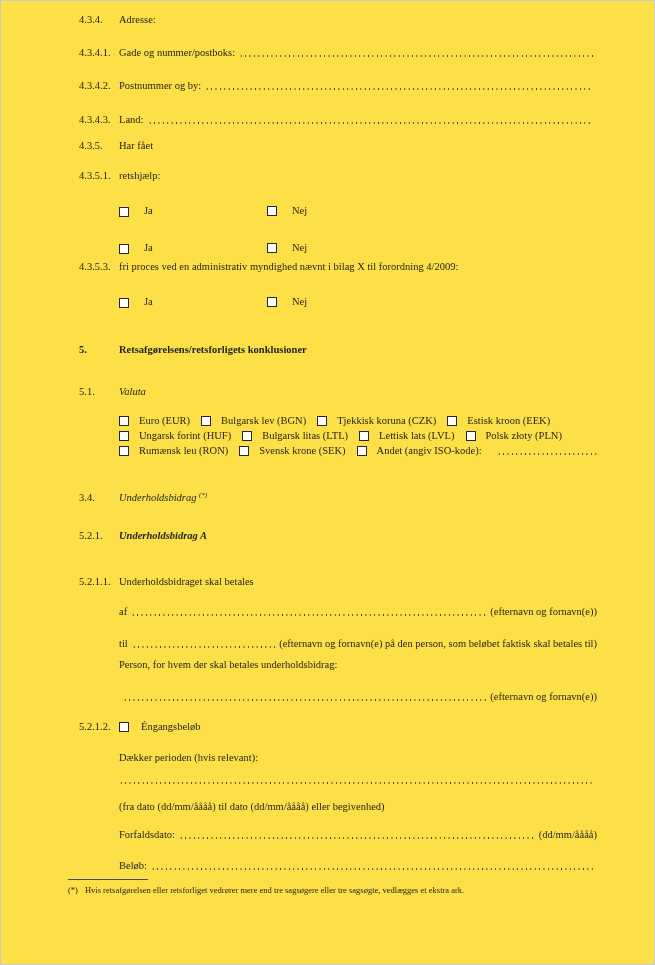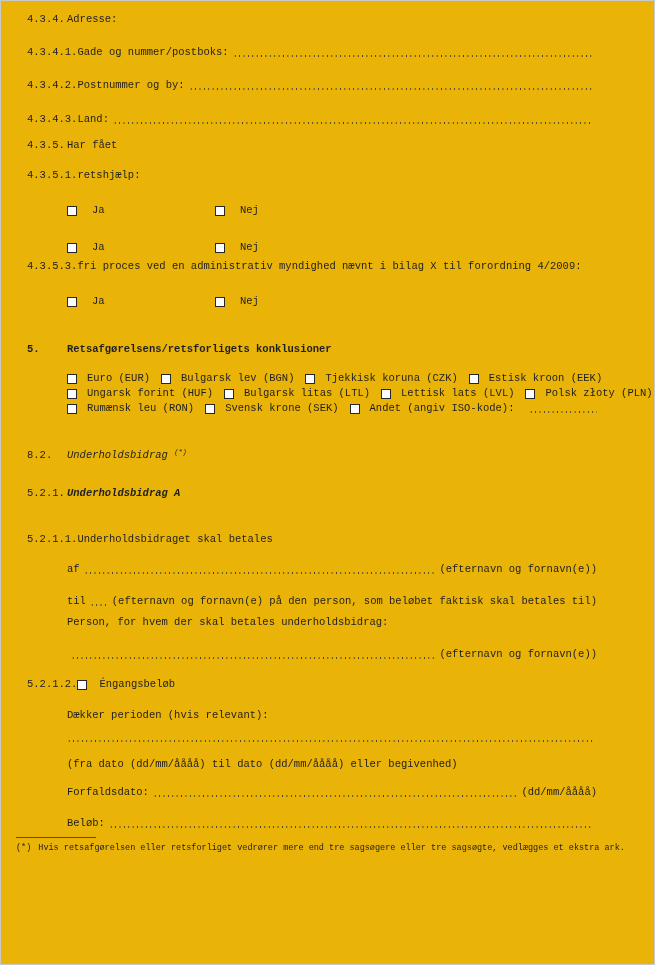--- a/index.html
+++ b/index.html
@@ -1,24 +1,24 @@
 <!DOCTYPE html>
 <html><head>
 <meta charset="utf-8">
 <style>
   html,body{margin:0;padding:0;background:#e8e8e8;}
   .page{
     position:relative;
     width:655px;height:965px;
-    background:#eab308;
+    background:#fde047;
     border:1px solid #c9c9c9;
     box-sizing:border-box;
-    padding:12px 57px 0 26px;
+    padding:12px 57px 0 78px;
     color:#1f1f1f;
-    font-family:Liberation Mono, monospace;
+    font-family:Liberation Serif, serif;
     font-size:10.5px;
     line-height:13px;
     overflow:hidden;
   }
   .row{display:flex;align-items:flex-end;}
   .num{flex:0 0 40px;white-space:nowrap;}
   .label{white-space:nowrap;}
   .dots{flex:1 1 auto;position:relative;min-width:16px;align-self:stretch;}
   .dots::before{
     content:"";position:absolute;left:4px;right:4px;bottom:2px;height:2.4px;
@@ -26,21 +26,21 @@
     background-size:4.4px 2.4px;background-repeat:repeat-x;background-position:left bottom;
   }
   .suffix{white-space:nowrap;}
   .indent{margin-left:40px;}
   .cb{
     width:8px;height:8px;flex:0 0 auto;display:inline-block;
     border:1.4px solid #262626;background:#fff;
   }
   .choice{display:flex;margin-left:40px;align-items:center;}
   .opt{display:flex;align-items:center;gap:15px;}
-  .opt.first{width:148px;}
+  .opt.first{width:148px;align-items:flex-end;}
   .bold{font-weight:bold;}
   .italic{font-style:italic;}
   .cur-row{display:flex;gap:11px;line-height:15px;align-items:center;margin-left:40px;}
   .cur-item{display:flex;align-items:center;gap:10px;white-space:nowrap;}
   .cur-dots{flex:1 1 auto;position:relative;align-self:stretch;}
   .cur-dots::before{
     content:"";position:absolute;left:4px;right:0;bottom:3px;height:2.4px;
     background-image:radial-gradient(circle, #3c3c3c 0.75px, rgba(0,0,0,0) 0.85px);
     background-size:4.4px 2.4px;background-repeat:repeat-x;background-position:left bottom;
   }
@@ -125,20 +125,24 @@
       <span class="cb"></span>
       <span>Nej</span>
     </span>
   </div>
 
   <div class="row bold" style="margin-top:35px">
     <span class="num">5.</span>
     <span class="label">Retsafgørelsens/retsforligets konklusioner</span>
   </div>
 
+  <div class="row" style="margin-top:29px">
+    <span class="num">5.1.</span>
+    <span class="label italic">Valuta</span>
+  </div>
 
   <div style="margin-top:15px">
     <div class="cur-row">
       <span class="cur-item">
         <span class="cb"></span>
         <span>Euro (EUR)</span>
       </span>
       <span class="cur-item">
         <span class="cb"></span>
         <span>Bulgarsk lev (BGN)</span>
@@ -181,21 +185,21 @@
       </span>
       <span class="cur-item">
         <span class="cb"></span>
         <span>Andet (angiv ISO-kode):</span>
       </span>
       <span class="cur-dots"></span>
     </div>
   </div>
 
   <div class="row" style="margin-top:33px">
-    <span class="num">8.2.</span>
+    <span class="num">3.4.</span>
     <span class="label italic">
       <span>Underholdsbidrag</span>&nbsp;<sup>(*)</sup>
     </span>
   </div>
 
   <div class="row" style="margin-top:25px">
     <span class="num">5.2.1.</span>
     <span class="label bold italic">Underholdsbidrag A</span>
   </div>
 

